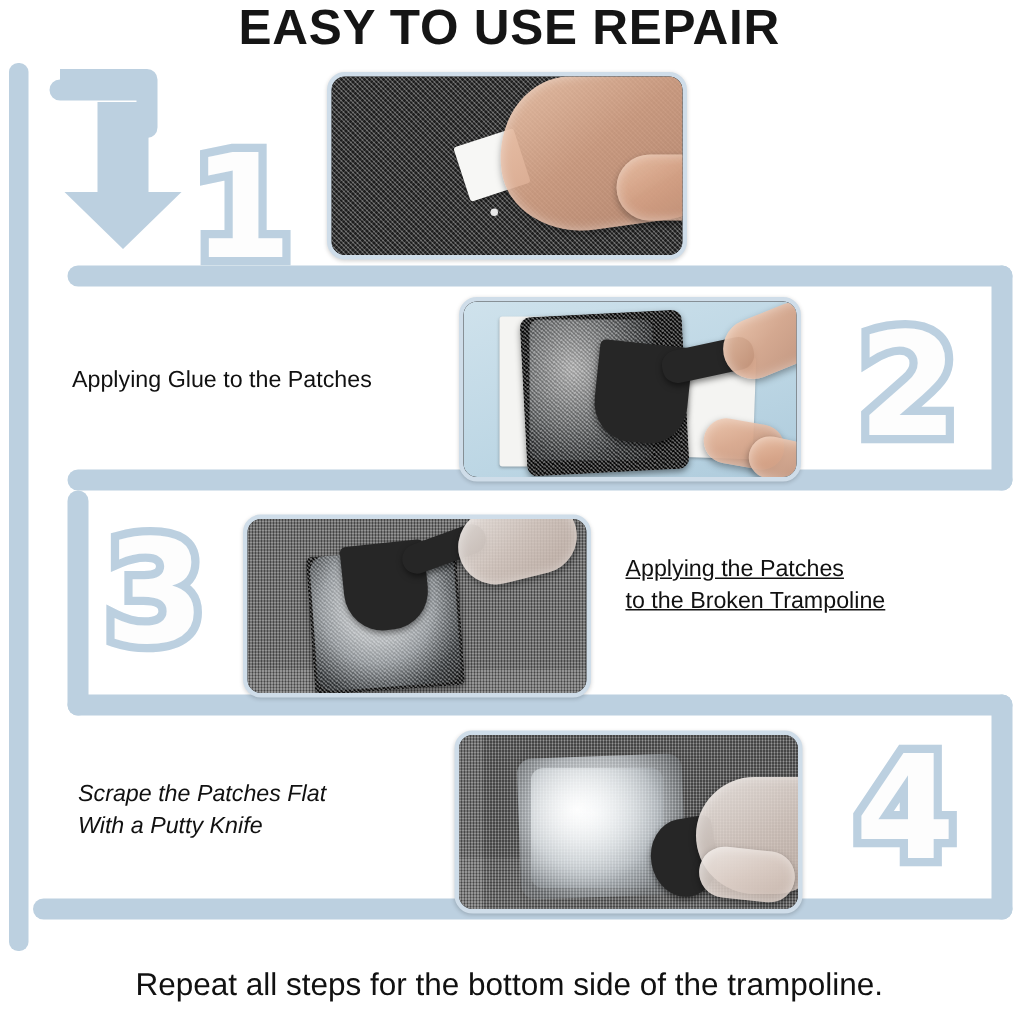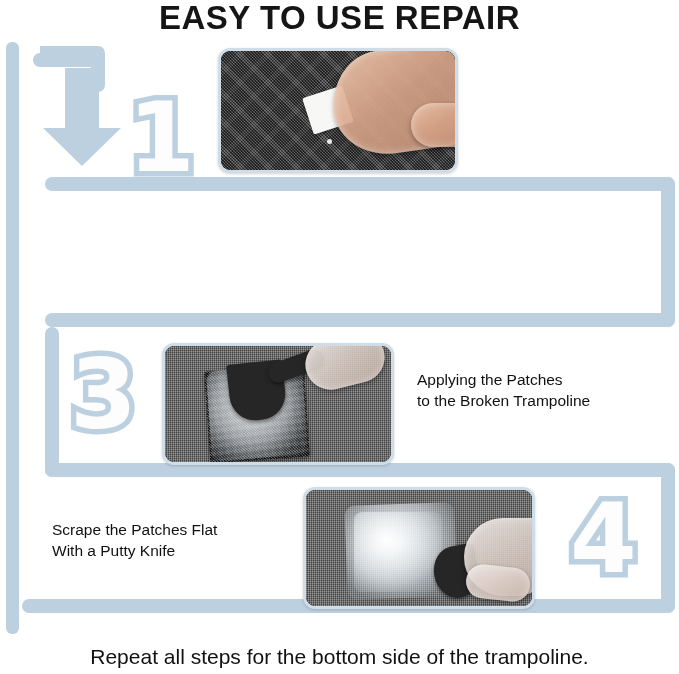--- a/index.html
+++ b/index.html
@@ -159,41 +159,63 @@
 
         <div class="glove" style="left:112px;top:-4px;width:150px;height:104px;border-radius:52px 28px 46px 60px / 60px 52px 40px 50px;transform:rotate(-8deg);"></div>
         <div class="glove" style="left:190px;top:52px;width:66px;height:44px;border-radius:26px;opacity:.92;"></div>
 
         <div style="position:absolute;left:106px;top:88px;width:5px;height:5px;border-radius:50%;background:#e9e9e9;"></div>
       </div>
     </div>
 
   </div>
 
+  <div class="step" style="left:0;top:191px;width:679px;height:122px;">
+    <div class="step-text" style="position:absolute;left:48px;top:52px;width:260px;">Applying Glue to the Patches</div>
+
+    <div class="photo" style="position:absolute;left:306px;top:7px;width:228px;height:123px;">
+      <div class="inner">
+        <div class="bluebg"></div>
+        <div class="paper" style="left:24px;top:10px;width:112px;height:100px;border-radius:2px;"></div>
+        <div class="paper" style="left:118px;top:36px;width:76px;height:68px;border-radius:2px;transform:rotate(2deg);"></div>
+        <div class="patch" style="left:40px;top:8px;width:108px;height:106px;transform:rotate(-3deg);"></div>
+        <div class="glue" style="left:44px;top:12px;width:82px;height:94px;border-radius:6px;opacity:.65;"></div>
+
+        <div class="knife" style="left:88px;top:28px;width:62px;height:66px;border-radius:4px 4px 40% 40%;transform:rotate(6deg);"></div>
+        <div class="knife" style="left:132px;top:28px;width:62px;height:22px;border-radius:10px;transform:rotate(-12deg);"></div>
+
+        <div class="glove" style="left:172px;top:6px;width:70px;height:40px;border-radius:24px;transform:rotate(-22deg);"></div>
+        <div class="glove" style="left:160px;top:80px;width:54px;height:30px;border-radius:18px;transform:rotate(10deg);"></div>
+        <div class="glove" style="left:190px;top:92px;width:48px;height:28px;border-radius:16px;transform:rotate(12deg);"></div>
+      </div>
+    </div>
+
+    <div class="step-num" style="position:absolute;left:572px;top:18px;">2</div>
+  </div>
 
   <div class="step" style="left:0;top:327px;width:679px;height:136px;">
     <div class="step-num" style="position:absolute;left:70px;top:20px;">3</div>
 
     <div class="photo" style="position:absolute;left:162px;top:16px;width:232px;height:122px;">
       <div class="inner">
         <div class="mesh light"></div>
         <div class="patch" style="left:42px;top:22px;width:100px;height:92px;border-radius:4px;transform:rotate(-4deg);opacity:.95;"></div>
         <div class="glue2" style="left:44px;top:22px;width:96px;height:90px;transform:rotate(-4deg);"></div>
         <div class="knife" style="left:64px;top:16px;width:56px;height:58px;border-radius:4px 4px 45% 45%;transform:rotate(-6deg);"></div>
         <div class="knife" style="left:102px;top:10px;width:58px;height:20px;border-radius:10px;transform:rotate(-20deg);"></div>
         <div class="glove pale" style="left:140px;top:-10px;width:80px;height:50px;border-radius:26px;transform:rotate(-14deg);"></div>
       </div>
     </div>
 
-    <div class="step-text" style="position:absolute;left:417px;top:42px;width:240px;">Applying the Patches
+    <div class="step-text" style="position:absolute;left:417px;top:42px;width:240px;text-decoration:underline;">Applying the Patches
 to the Broken Trampoline</div>
   </div>
 
   <div class="step" style="left:0;top:477px;width:679px;height:122px;">
-    <div class="step-text" style="position:absolute;left:52px;top:42px;width:230px;">Scrape the Patches Flat
+    <div class="step-text" style="position:absolute;left:52px;top:42px;width:230px;font-style:italic;">Scrape the Patches Flat
 With a Putty Knife</div>
 
     <div class="photo" style="position:absolute;left:303px;top:10px;width:232px;height:122px;">
       <div class="inner">
         <div class="mesh light"></div>
         <div class="glue2" style="left:40px;top:14px;width:110px;height:94px;transform:rotate(-2deg);"></div>
         <div class="glue" style="left:48px;top:22px;width:88px;height:80px;border-radius:8px;"></div>
         <div class="knife" style="left:128px;top:56px;width:44px;height:52px;border-radius:50% 6px 50% 50%;transform:rotate(-10deg);"></div>
         <div class="glove pale" style="left:158px;top:28px;width:86px;height:78px;border-radius:40px 20px 34px 40px;"></div>
         <div class="glove pale" style="left:160px;top:76px;width:64px;height:34px;border-radius:20px;transform:rotate(6deg);"></div>

